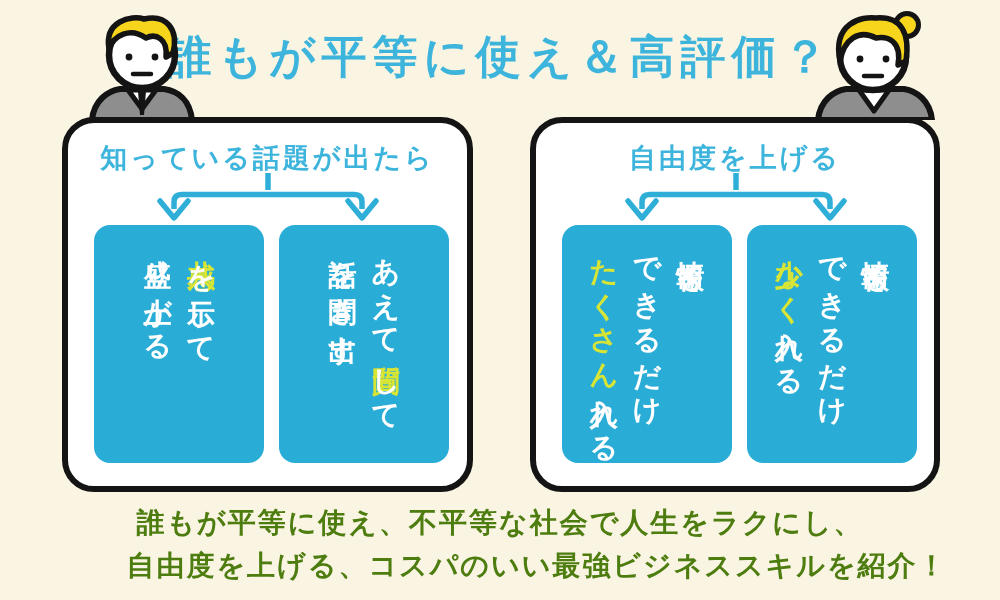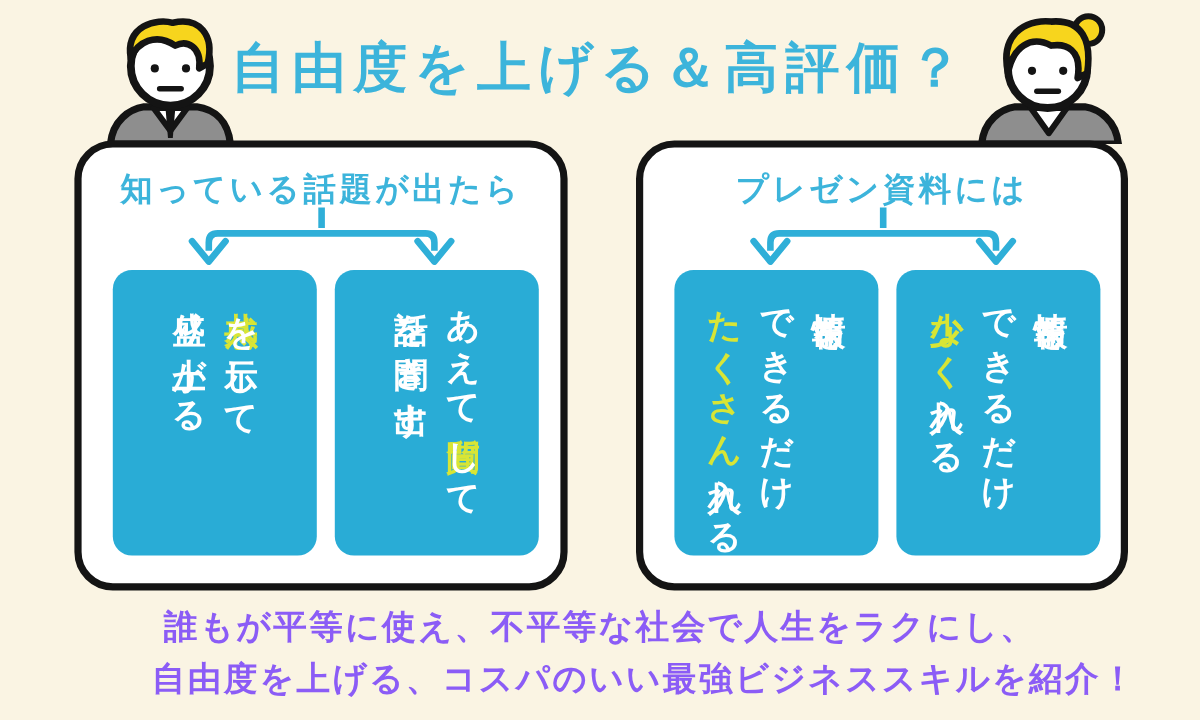--- a/index.html
+++ b/index.html
@@ -45,21 +45,21 @@
   .vtext{
     writing-mode:vertical-rl;text-orientation:upright;
     font-size:28px;letter-spacing:3px;line-height:1.55;
     color:#FFFFFF;
   }
   .vline{margin:0;}
   .hl{color:#D8E535;}
   
   .footer-line{
     position:absolute;left:0;width:1000px;text-align:center;
-    font-size:28px;letter-spacing:2px;color:#8b5cf6;white-space:nowrap;
+    font-size:28px;letter-spacing:2px;color:#4d7c0f;white-space:nowrap;
   }
   .footer-1{top:504px;}
   .footer-2{top:547px;margin-left:37px;}
 </style>
 </head>
 <body>
 
 <div class="stage">
 
   <svg class="char char-man" width="116" height="110" viewBox="0 0 116 110">
@@ -77,21 +77,21 @@
     <circle cx="95" cy="19" r="11.5" fill="#F7D51D" stroke="#141414" stroke-width="5"></circle>
     <path d="M6,114 C8,94 22,85 34,83 L92,83 C104,85 118,94 120,114 Z" fill="#8E8E8E" stroke="#141414" stroke-width="6" stroke-linejoin="round"></path>
     <path d="M47,84 L62,105 L77,84 Z" fill="#FFFFFF" stroke="#141414" stroke-width="5" stroke-linejoin="round"></path>
     <circle cx="61" cy="51" r="33" fill="#FFFFFF" stroke="#141414" stroke-width="6.5"></circle>
     <path d="M28,55 C20,17 50,10 64,12 C90,10 98,28 94,55 L86,59 C90,35 76,30 64,32 C47,23 32,33 28,55 Z" fill="#F7D51D" stroke="#141414" stroke-width="5.5" stroke-linejoin="round"></path>
     <circle cx="48" cy="53" r="3.4" fill="#141414"></circle>
     <circle cx="74" cy="53" r="3.4" fill="#141414"></circle>
     <path d="M52,70 L70,70" stroke="#141414" stroke-width="4.5" stroke-linecap="round"></path>
   </svg>
 
-  <h1 class="title">自由度を上げる＆高評価？</h1>
+  <h1 class="title">誰もが平等に使え＆高評価？</h1>
 
   <section class="box box-left">
     <div class="box-header">知っている話題が出たら</div>
 
     <svg class="connector" width="399" height="110" viewBox="0 0 399 110" fill="none" stroke="#2FAFD8" stroke-width="5.5">
       <path d="M200,50 V67"></path>
       <path d="M106,86 V79 Q106,71.5 113.5,71.5 H286.5 Q294,71.5 294,79 V86"></path>
       <path d="M92,78 L106,95 L120,78" stroke-linecap="round" stroke-linejoin="round"></path>
       <path d="M280,78 L294,95 L308,78" stroke-linecap="round" stroke-linejoin="round"></path>
     </svg>
@@ -105,21 +105,21 @@
 
     <div class="panel panel-2">
       <div class="vtext">
         <p class="vline"><span>あえて</span><span class="hl">質問</span><span>して</span></p>
         <p class="vline"><span>話を聞き出す</span></p>
       </div>
     </div>
   </section>
 
   <section class="box box-right">
-    <div class="box-header">プレゼン資料には</div>
+    <div class="box-header">自由度を上げる</div>
 
     <svg class="connector" width="398" height="110" viewBox="0 0 398 110" fill="none" stroke="#2FAFD8" stroke-width="5.5">
       <path d="M200,50 V67"></path>
       <path d="M106,86 V79 Q106,71.5 113.5,71.5 H286.5 Q294,71.5 294,79 V86"></path>
       <path d="M92,78 L106,95 L120,78" stroke-linecap="round" stroke-linejoin="round"></path>
       <path d="M280,78 L294,95 L308,78" stroke-linecap="round" stroke-linejoin="round"></path>
     </svg>
 
     <div class="panel panel-1">
       <div class="vtext">

